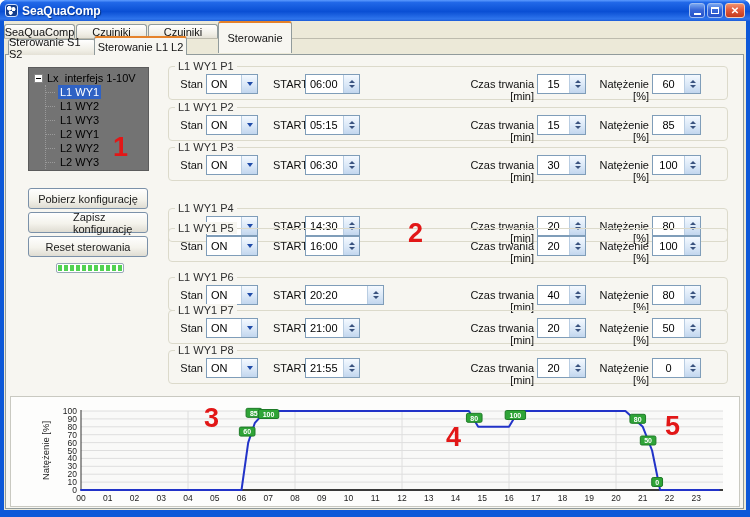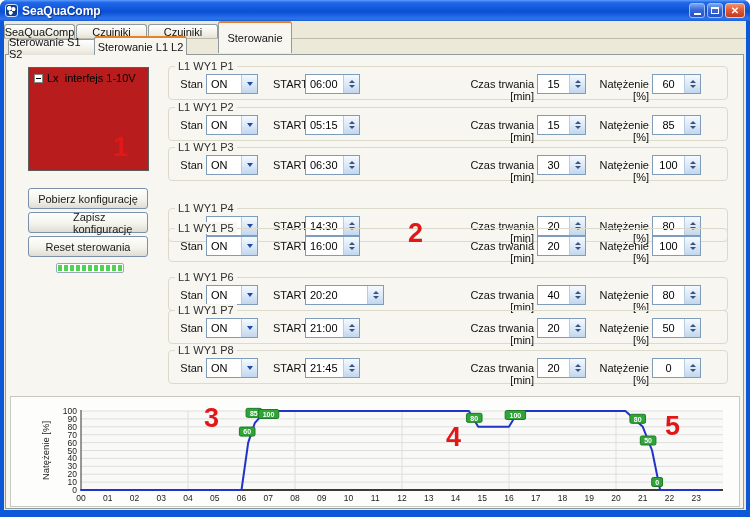--- a/index.html
+++ b/index.html
@@ -29,21 +29,21 @@
   .page { position:absolute; left:5px; top:54px; width:739px; height:455px; background:#F7F6F1; border:1px solid #919B9C; }
 
   
   .tab { position:absolute; border:1px solid #919B9C; border-bottom:none; border-radius:3px 3px 0 0;
     background:linear-gradient(180deg,#FFFFFF,#F0EEE5 70%,#E4E1D6); font-size:11px; color:#111;
     display:flex; align-items:center; justify-content:center; cursor:default; }
   .tab.active { background:#F7F6F1; border-top:2px solid #E5822A; z-index:5; }
   .tabline { position:absolute; left:4px; top:38px; width:742px; height:1px; background:#BDBBAD; }
 
   
-  .treebox { position:absolute; left:28px; top:67px; width:121px; height:104px; background:#b91c1c; border:1px solid #5c5c5c; font-size:11px; }
+  .treebox { position:absolute; left:28px; top:67px; width:121px; height:104px; background:#737373; border:1px solid #5c5c5c; font-size:11px; }
   .tree-root { position:absolute; left:5px; top:4px; display:flex; align-items:center; white-space:pre; }
   .expander { width:9px; height:9px; border:1px solid #848484; background:#fff; margin-right:4px; position:relative; flex:0 0 auto; }
   .expander::after { content:""; position:absolute; left:1px; top:3px; width:5px; height:1px; background:#000; }
   .tree-items { position:absolute; left:16px; top:17px; border-left:1px dotted #9a9a9a; padding-left:0; }
   .tree-item { position:relative; height:14px; line-height:14px; padding-left:12px; display:flex; align-items:center; }
   .tree-item::before { content:""; position:absolute; left:0; top:7px; width:9px; border-top:1px dotted #9a9a9a; }
   .tree-item span { padding:0 2px; }
   .tree-item.selected span { background:#2F62C4; color:#fff; }
 
   
@@ -107,20 +107,40 @@
   <div id="tabsSub">
       <div class="tab" style="left: 8px; width: 88px; top: 39px; height: 16px;">Sterowanie S1 S2</div>
       <div class="tab active" style="left: 94px; width: 93px; top: 36px; height: 19px;">Sterowanie L1 L2</div>
     </div>
 
   <div class="treebox">
     <div class="tree-root">
       <span class="expander"></span>
       <span>Lx  interfejs 1-10V</span>
     </div>
+    <div class="tree-items" id="treeItems">
+        <div class="tree-item selected">
+          <span>L1 WY1</span>
+        </div>
+        <div class="tree-item">
+          <span>L1 WY2</span>
+        </div>
+        <div class="tree-item">
+          <span>L1 WY3</span>
+        </div>
+        <div class="tree-item">
+          <span>L2 WY1</span>
+        </div>
+        <div class="tree-item">
+          <span>L2 WY2</span>
+        </div>
+        <div class="tree-item">
+          <span>L2 WY3</span>
+        </div>
+      </div>
   </div>
 
   <div id="leftButtons">
       <div class="xp-btn" style="top: 188px;">Pobierz konfigurację</div>
       <div class="xp-btn" style="top: 212px; padding-left: 44px;">Zapisz konfigurację</div>
       <div class="xp-btn" style="top: 236px;">Reset sterowania</div>
     </div>
   <div class="progress">
       <div class="fill"></div>
     </div>
@@ -368,21 +388,21 @@
         <span class="glabel">L1 WY1 P8</span>
         <span class="flabel" style="left: 2px; width: 32px; text-align: right;">Stan</span>
         <div class="ctrl" style="left: 37px; width: 52px;">
           <span class="val">ON</span>
           <span class="drop">
             <span class="tri-dn"></span>
           </span>
         </div>
         <span class="flabel" style="left: 104px; width: 36px;">START</span>
         <div class="ctrl" style="left: 136px; width: 55px;">
-          <span class="val">21:45</span>
+          <span class="val">21:55</span>
           <span class="spincol">
             <span class="tri-up"></span>
             <span class="tri-dn small"></span>
           </span>
         </div>
         <span class="flabel" style="left: 283px; width: 82px; text-align: right;">Czas trwania [min]</span>
         <div class="ctrl" style="left: 368px; width: 49px;">
           <span class="val center">20</span>
           <span class="spincol">
             <span class="tri-up"></span>

